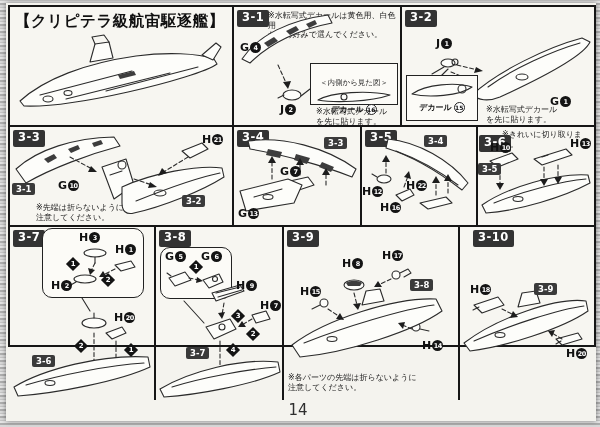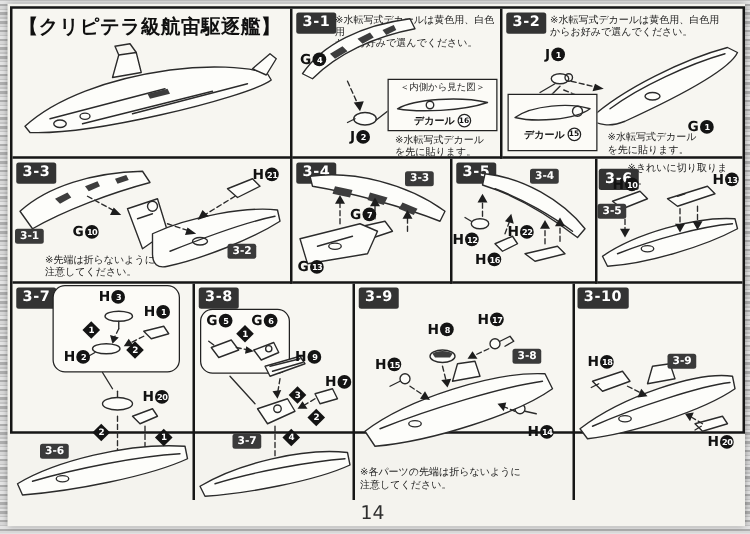--- a/index.html
+++ b/index.html
@@ -16,21 +16,21 @@
   .note{position:absolute;font-size:8px;line-height:9.5px;color:#1b1b1b;white-space:pre-line}
   .part{position:absolute;display:inline-flex;align-items:center;font-weight:bold;font-size:11px;color:#111}
   .c{width:11px;height:11px;border-radius:50%;background:#141414;color:#fff;font-size:6.5px;font-weight:bold;
      display:inline-flex;align-items:center;justify-content:center;margin-left:1px;letter-spacing:-.5px}
   .oc{width:11px;height:11px;border-radius:50%;border:1px solid #222;background:#fff;color:#111;font-size:6px;font-weight:bold;
      display:inline-flex;align-items:center;justify-content:center;box-sizing:border-box}
   .dia{position:absolute;width:10px;height:10px;background:#141414;transform:rotate(45deg);display:flex;align-items:center;justify-content:center}
   .dia span{transform:rotate(-45deg);color:#fff;font-size:7px;font-weight:bold}
   .callout{position:absolute;border:1.5px solid #222;background:#fcfbf7;box-sizing:border-box}
   .round{border-radius:10px}
-  .co-title{display:block;text-align:center;font-size:7.5px;color:#1b1b1b;margin-top:1px}
+  .co-title{display:block;text-align:center;font-size:7.5px;color:#1b1b1b;margin-top:14px}
   .decal{display:flex;align-items:center;justify-content:center;gap:2px;font-size:8px;color:#111;font-weight:bold}
   .title{position:absolute;left:5px;top:4px;font-family:"DejaVu Serif","Liberation Serif",serif;
      font-weight:bold;font-size:15.5px;color:#101010;letter-spacing:.5px;white-space:nowrap}
   .art{position:absolute;left:0;top:0}
   svg path,svg line,svg ellipse,svg circle,svg polygon{stroke:#2b2b2b;stroke-width:1.1;fill:none;stroke-linejoin:round;stroke-linecap:round}
   svg .f{fill:#fdfdfa}
   svg .d{fill:#3d3d3d;stroke:none}
   svg .dash{stroke-dasharray:4 2.5}
   svg .ah{fill:#1d1d1d;stroke:none}
   .pagenum{position:absolute;left:262px;top:398px;width:60px;text-align:center;font-size:15px;color:#2e2e2e}
@@ -93,22 +93,20 @@
             <span>デカール</span>
             <span class="oc">16</span>
           </div>
         </div>
         <span class="note" style="left:82px;top:100px;width:84px">※水転写式デカール
 を先に貼ります。</span>
       </div>
 
       <div class="cell bb" style="left:392px;top:0;width:192px;height:120px">
         <span class="badge" style="left:3px;top:3px">3-2</span>
-        <span class="note" style="left:38px;top:4px;width:140px">※水転写式デカールは黄色用、白色用
-からお好みで選んでください。</span>
         <svg class="art" width="192" height="120" viewBox="0 0 192 120">
           <ellipse class="f" cx="46" cy="56" rx="7" ry="4"></ellipse>
             <circle cx="53" cy="55" r="3"></circle>
           <line class="dash" x1="55" y1="58" x2="76" y2="63"></line>
             <polygon class="ah" points="81,64 72,66 74,60"></polygon>
           <line class="dash" x1="49" y1="65" x2="69" y2="73"></line>
             <polygon class="ah" points="74,75 65,76 68,70"></polygon>
           <path class="f" d="M70,88 C96,64 146,40 180,31 L188,35 C182,48 146,68 98,90 C86,95 76,93 70,88 Z"></path>
           <path d="M86,80 C110,62 150,44 178,36"></path>
             <ellipse cx="120" cy="70" rx="6" ry="3"></ellipse>
@@ -420,21 +418,21 @@
         <span class="part" style="left:138px;top:112px">
             <span>H</span>
             <span class="c">14</span>
           </span>
         <span class="ref" style="left:126px;top:52px">3-8</span>
         <span class="note" style="left:4px;top:146px;width:164px">※各パーツの先端は折らないように
 注意してください。</span>
       </div>
 
       <div class="cell" style="left:450px;top:220px;width:134px;height:173px">
-        <span class="badge" style="left:2px;top:3px">3-10</span>
+        <span class="badge" style="left:13px;top:3px">3-10</span>
         <svg class="art" width="134" height="173" viewBox="0 0 134 173">
           <path class="f" d="M14,78 L38,70 L44,78 L22,86 Z"></path>
             <path d="M19,80 l-6,3"></path>
           <path class="f" d="M4,116 C38,90 98,70 126,74 L128,84 C102,102 44,120 10,124 Z"></path>
           <path class="f" d="M58,80 L62,66 L76,64 L80,76 Z"></path>
           <path d="M14,114 C50,98 100,82 124,79"></path>
             <ellipse cx="40" cy="108" rx="5" ry="2.5"></ellipse>
           <path class="f" d="M96,112 L118,106 L122,112 L102,118 Z"></path>
             <path d="M101,114 l-5,3"></path>
           <line class="dash" x1="42" y1="82" x2="54" y2="88"></line>

